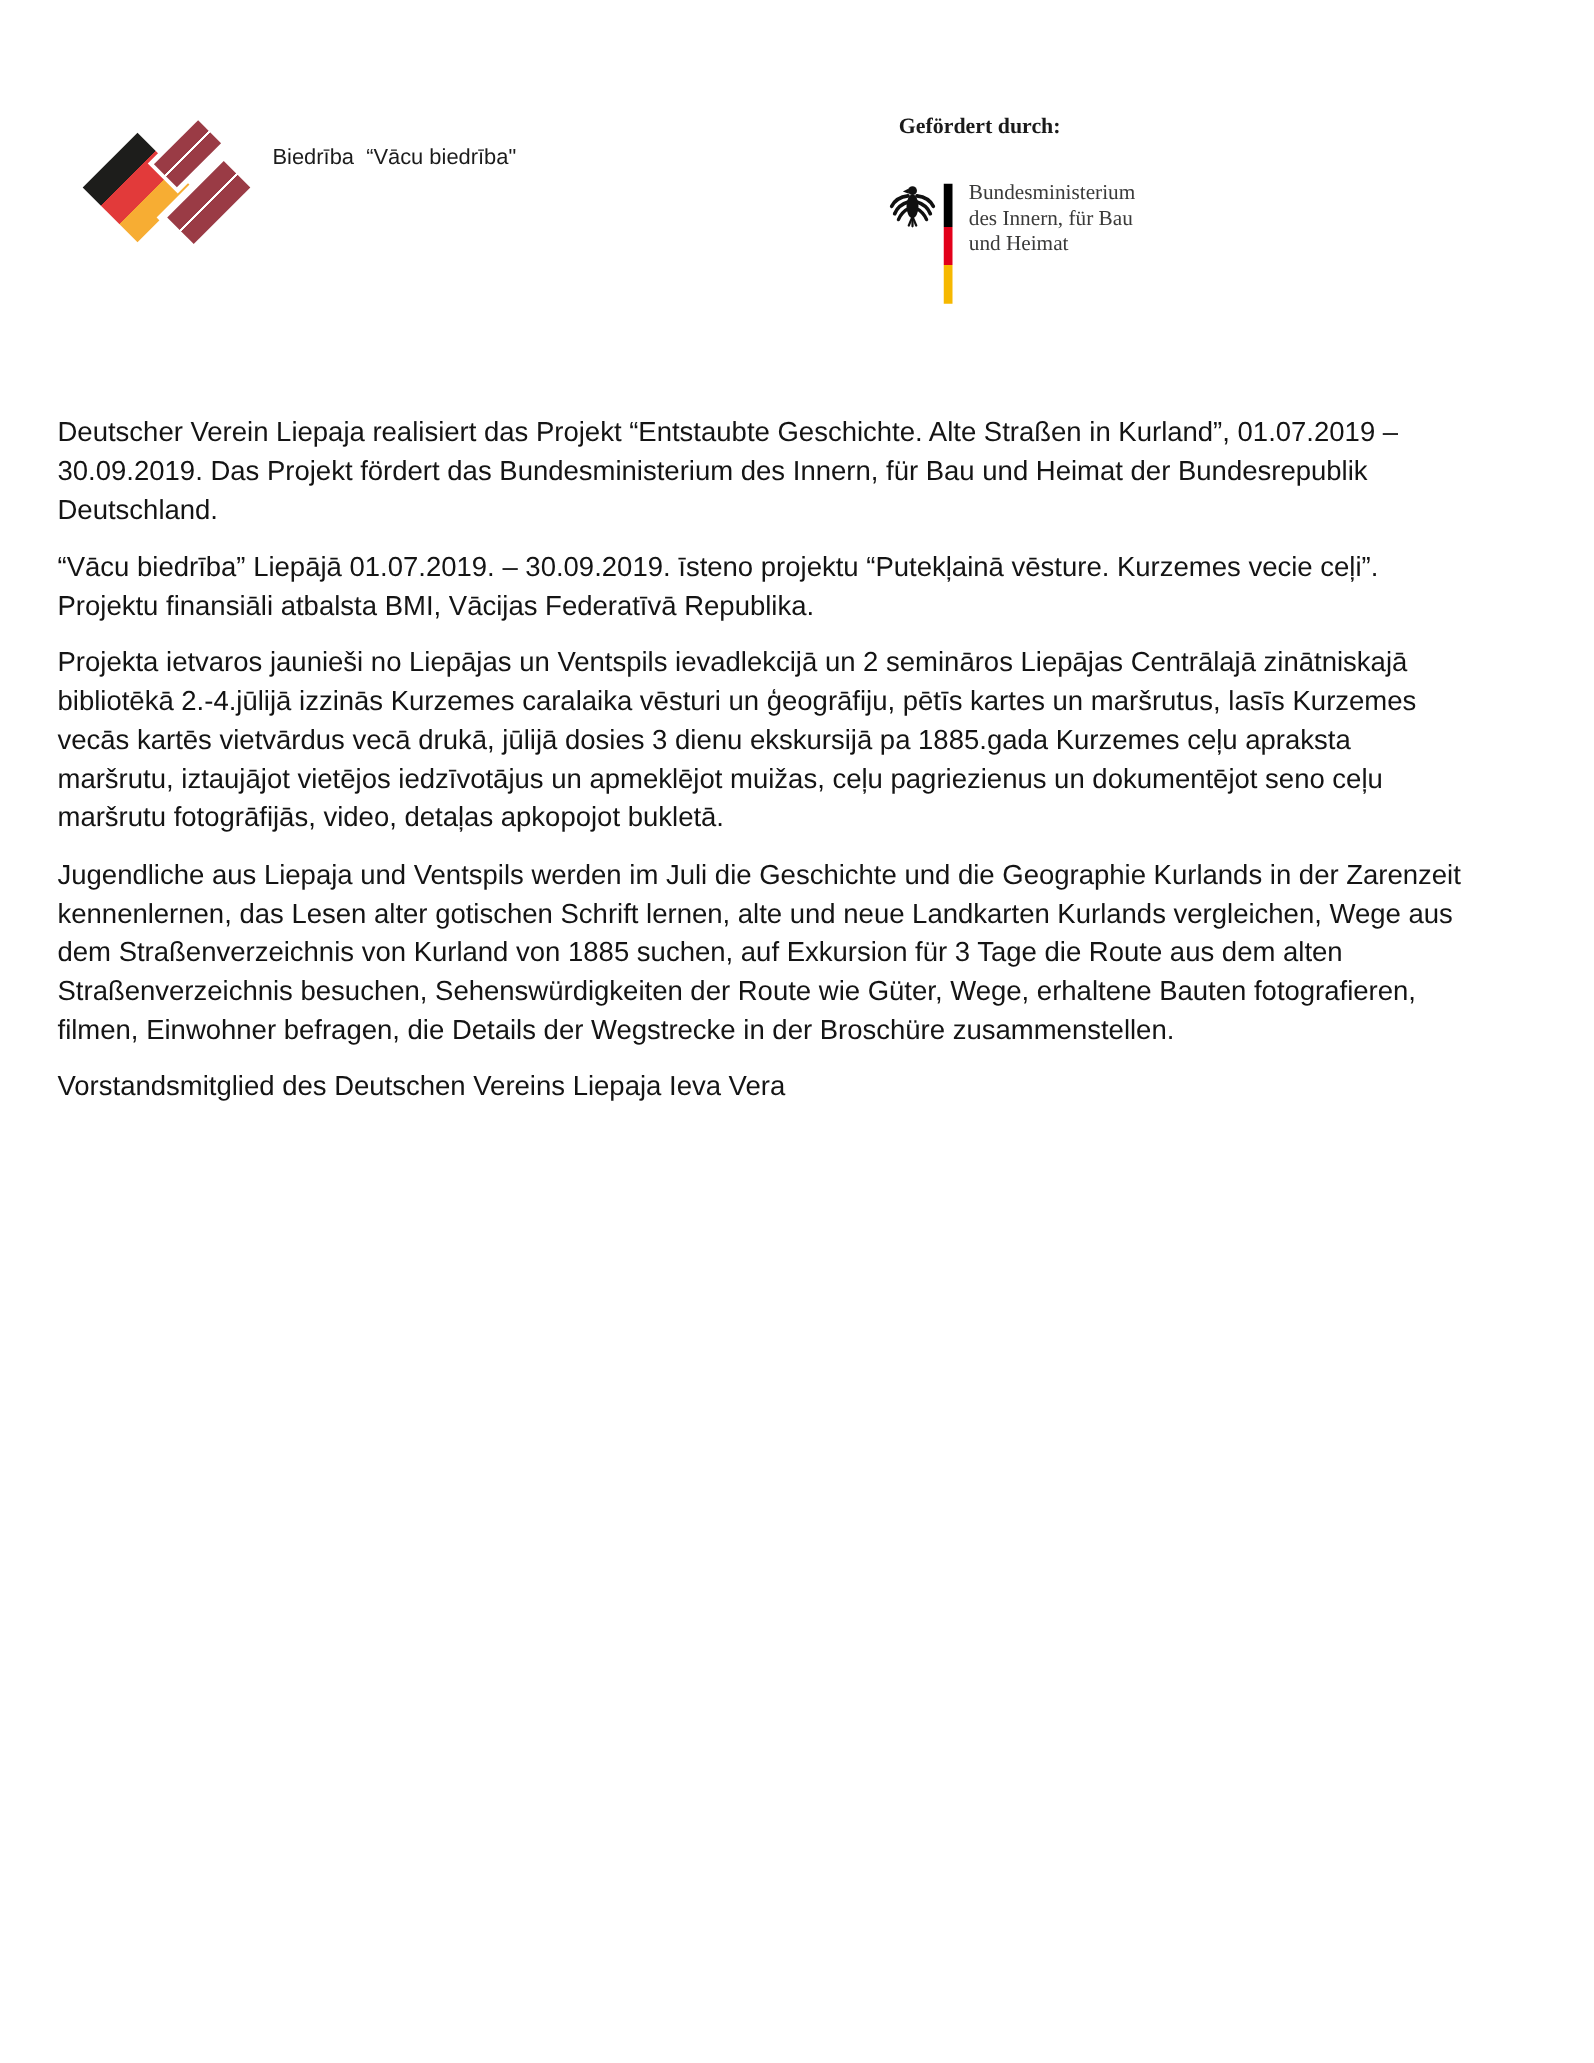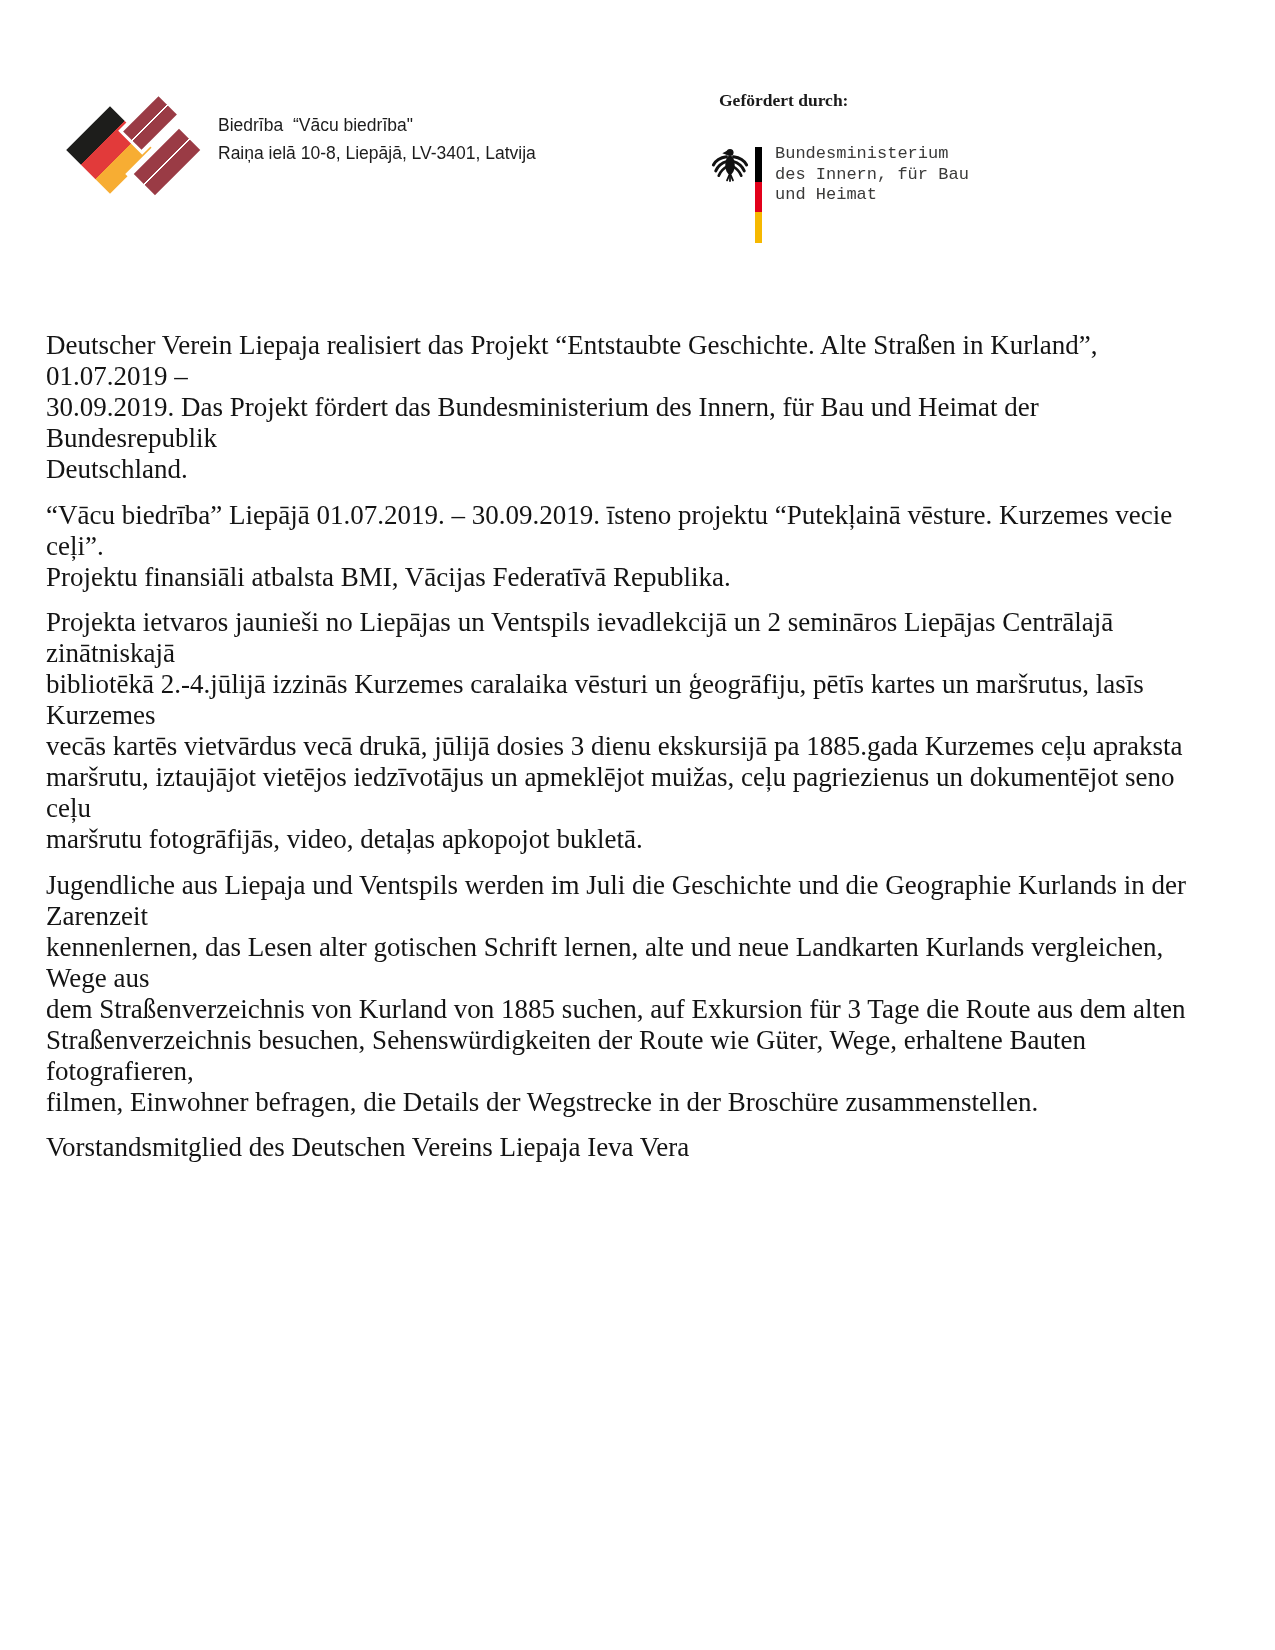--- a/index.html
+++ b/index.html
@@ -48,54 +48,52 @@
   .bmi-eagle { position:absolute; left:0; top:3px; width:38px; height:36px; }
   .bmi-stripe {
     position:absolute; left:44px; top:3px; width:7px; height:96px;
     background:linear-gradient(to bottom,
       var(--stripe-black,#000000) 0 36%,
       var(--stripe-red,#e2001a) 36% 68%,
       var(--stripe-gold,#f6b800) 68% 100%);
   }
   .bmi-name {
     position:absolute; left:64px; top:0;
-    font-family:Liberation Mono, monospace; font-size:17px; line-height:20.5px;
+    font-family:Liberation Serif, serif; font-size:17px; line-height:20.5px;
     color:#3a3a39; white-space:pre-line; width:220px;
   }
   .funding-note {
     position:absolute; left:708px; top:274px;
     font-family:"Liberation Serif", serif; font-weight:700; font-size:17.5px; line-height:22.5px;
     color:#1c1c1c; white-space:pre-line;
   }
 
   
   .body-text { position:absolute; left:46px; top:330px; width:1160px; }
   .body-text p {
     margin:0 0 14.5px 0;
-    font-size:27px; line-height:31px; color:#141414;
+    font-size:22px; line-height:31px; color:#141414;
     white-space:pre-line;
-    font-family:Liberation Serif, serif;
   }
 </style>
 </head>
 <body>
 
 <div class="page">
 
   <div class="org-logo">
     <div class="de-flag"></div>
     <div class="lv-bar-bg b1"></div>
     <div class="lv-bar-bg b2"></div>
     <div class="lv-bar b1"></div>
     <div class="lv-bar b2"></div>
   </div>
 
   <div class="org-text">
     <div>Biedrība &nbsp;“Vācu biedrība"</div>
-    <div>Raiņa ielā 10-8, Liepājā, LV-3401, Latvija</div>
   </div>
 
   <div class="funding-label">Gefördert durch:</div>
 
   <div class="bmi-logo">
     <svg class="bmi-eagle" viewBox="0 0 64 60" xmlns="http://www.w3.org/2000/svg">
       <g fill="none" stroke="#111111" stroke-linecap="round">
         <path d="M26,16 Q10,18 4,30" stroke-width="5"></path>
         <path d="M27,24 Q13,28 8,40" stroke-width="5"></path>
         <path d="M28,32 Q17,38 13,48" stroke-width="4.5"></path>

